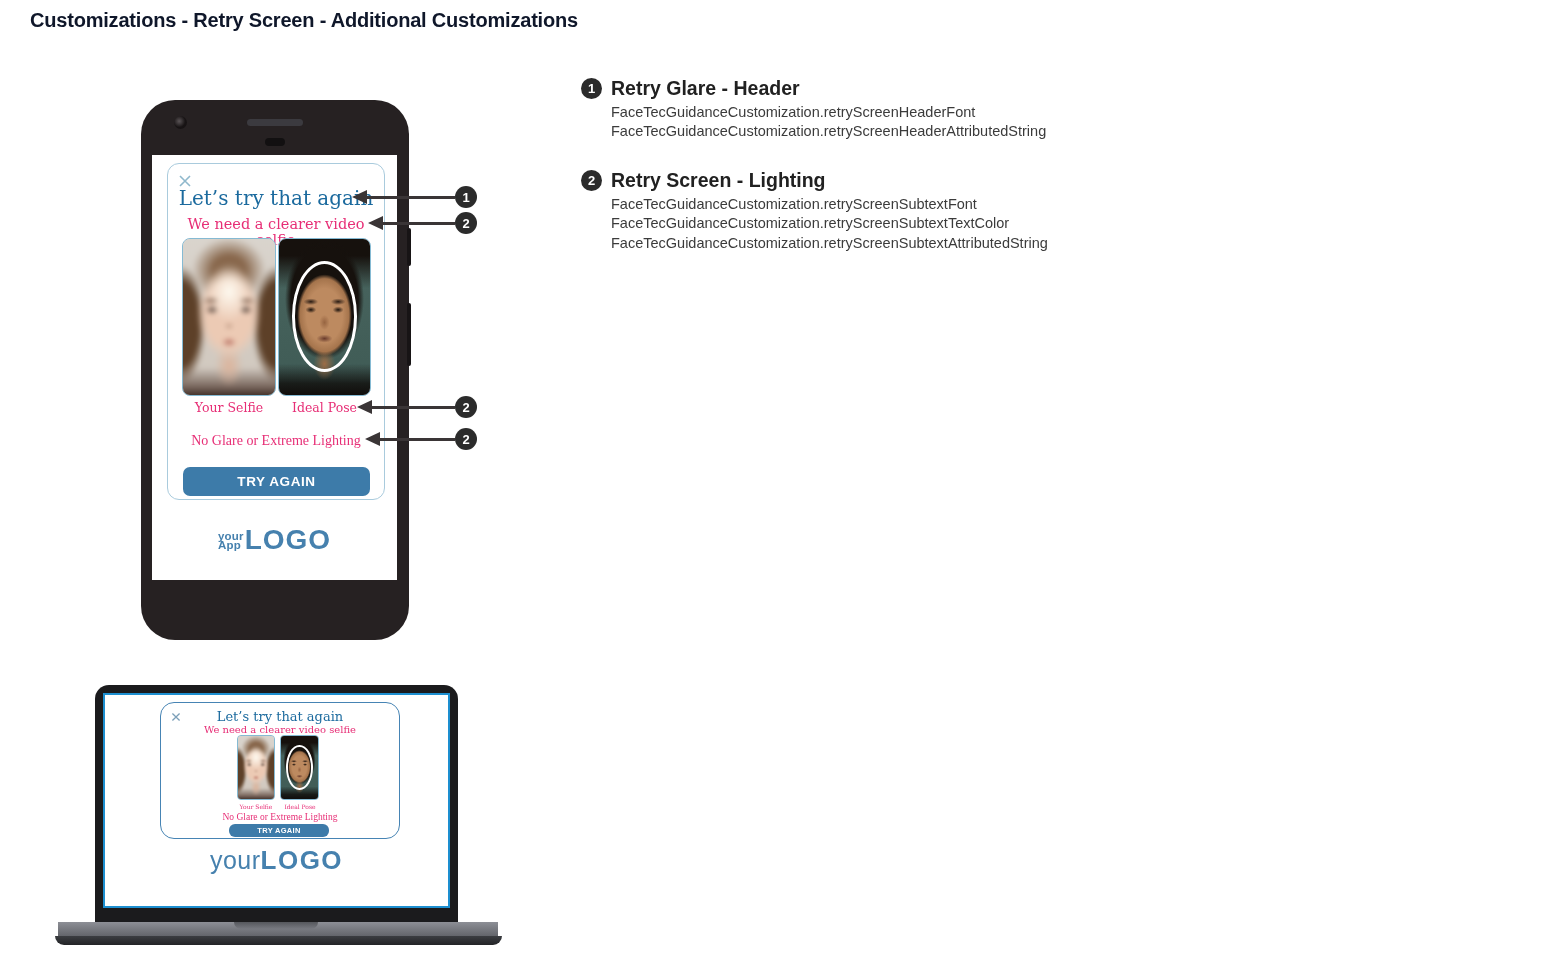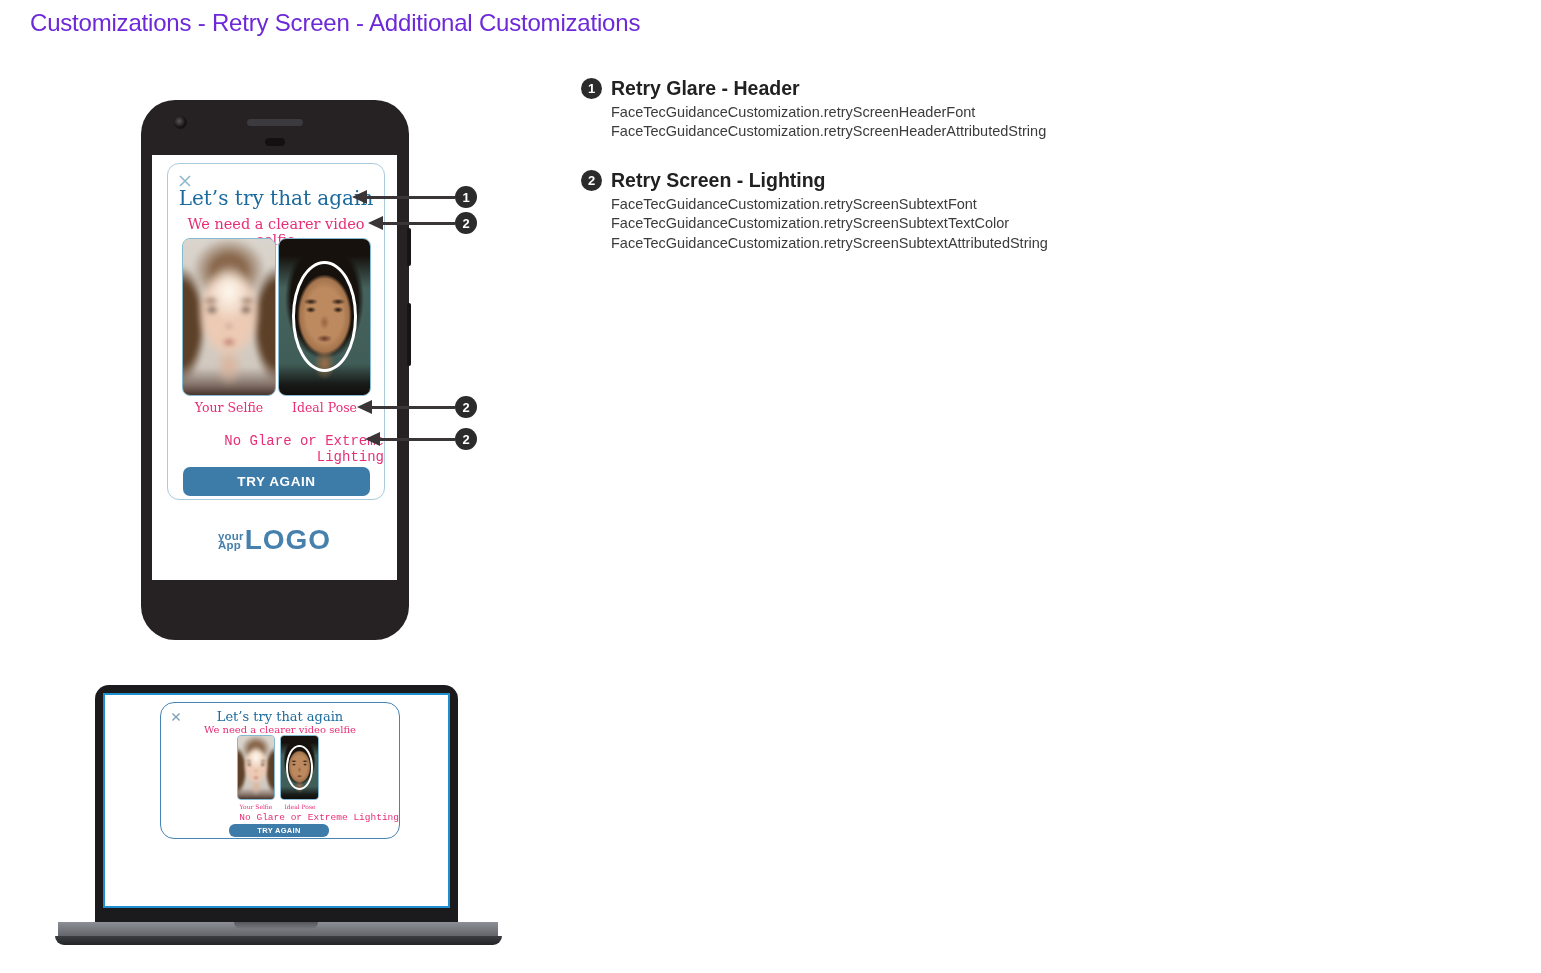--- a/index.html
+++ b/index.html
@@ -10,21 +10,21 @@
     --subtext:#e72e76;
     --button:#3d7ba9;
     --logo:#4681ae;
     --card-border:#a9cbdd;
     --img-border:#85bad3;
     --callout:#2b2b2b;
     --arrow:#3a3536;
     --laptop-screen-edge:#1d8fd0;
   }
 
-  .page-title{ position:absolute; left:30px; top:9px; font-size:24px; font-weight:normal; color:#6d28d9; letter-spacing:-0.2px; }
+  .page-title{ position:absolute; left:30px; top:9px; font-size:20px; font-weight:bold; color:#0f172a; letter-spacing:-0.2px; }
 
   
   .phone{ position:absolute; left:141px; top:100px; width:268px; height:540px; background:#262122; border-radius:34px; }
   .phone-camera{ position:absolute; left:33px; top:16px; width:13px; height:13px; border-radius:50%;
     background:radial-gradient(circle at 40% 40%, #5a5456 0%, #171314 55%); }
   .phone-speaker{ position:absolute; left:50%; transform:translateX(-50%); top:19px; width:56px; height:7px; border-radius:4px; background:#3b3a3f; }
   .phone-slot{ position:absolute; left:50%; transform:translateX(-50%); top:38px; width:20px; height:8px; border-radius:4px; background:#121011; }
   .phone-btn{ position:absolute; right:-2px; width:4px; background:#171415; border-radius:2px; }
   .btn-power{ top:128px; height:38px; }
   .btn-volume{ top:203px; height:63px; }
@@ -44,21 +44,21 @@
   .phone .rc-subheader{ top:52px; font-size:14.5px; }
 
   .rc-img{ position:absolute; border:1px solid var(--img-border); border-radius:8px; overflow:hidden; background:#ddd; }
   .phone .rc-img-left { left:14px;  top:74px; width:94px; height:158px; }
   .phone .rc-img-right{ left:110px; top:74px; width:93px; height:158px; }
 
   .rc-label{ position:absolute; text-align:center; font-family:"DejaVu Serif", serif; color:var(--subtext); }
   .phone .rc-label-left { left:14px;  top:236px; width:94px; font-size:12.5px; }
   .phone .rc-label-right{ left:110px; top:236px; width:93px; font-size:12.5px; }
 
-  .rc-lighting{ position:absolute; width:100%; text-align:right; font-family:Liberation Mono, monospace; color:var(--subtext); }
+  .rc-lighting{ position:absolute; width:100%; text-align:center; font-family:Liberation Serif, serif; color:var(--subtext); }
   .phone .rc-lighting{ top:269px; font-size:14px; }
 
   .rc-button{ position:absolute; background:var(--button); border-radius:7px; color:#fff; font-weight:bold;
     display:flex; align-items:center; justify-content:center; cursor:pointer; }
   .phone .rc-button{ left:15px; top:303px; width:187px; height:29px; font-size:13.5px; letter-spacing:0.6px; }
 
   .phone-logo{ position:absolute; left:0; top:369px; width:100%; display:flex; align-items:center; justify-content:center; color:var(--logo); }
   .phone-logo .stack{ display:flex; flex-direction:column; font-size:11.5px; line-height:9.5px; font-weight:bold; letter-spacing:0.2px; margin-right:1px; margin-top:2px; }
   .phone-logo .big{ font-size:28px; font-weight:600; letter-spacing:1px; }
 
@@ -265,20 +265,23 @@
         </div>
 
         <div class="rc-label rc-label-left">Your Selfie</div>
         <div class="rc-label rc-label-right">Ideal Pose</div>
 
         <div class="rc-lighting">No Glare or Extreme Lighting</div>
 
         <div class="rc-button">TRY AGAIN</div>
       </div>
 
+      <div class="laptop-logo">
+        <span class="lo-small">your</span><span class="lo-big">LOGO</span>
+      </div>
 
     </div>
   </div>
   <div class="laptop-base">
     <div class="laptop-notch"></div>
   </div>
   <div class="laptop-lip"></div>
 </div>
 
 </body></html>

